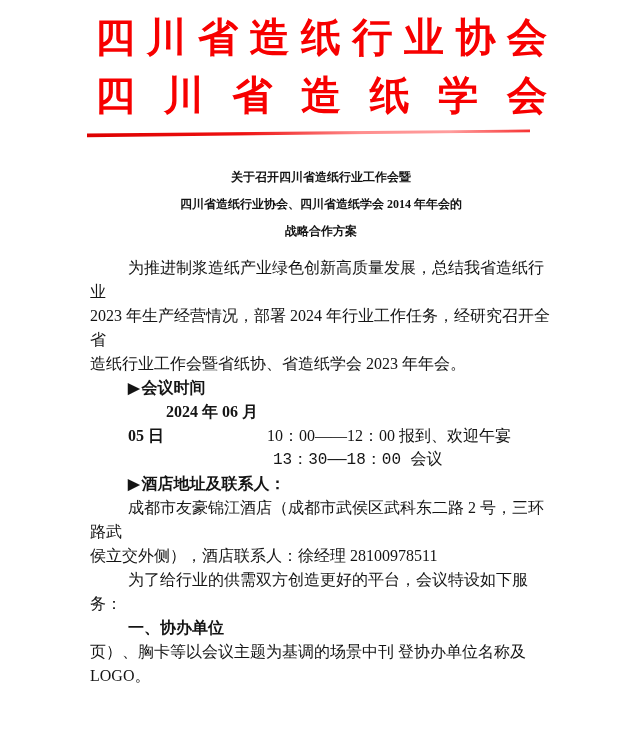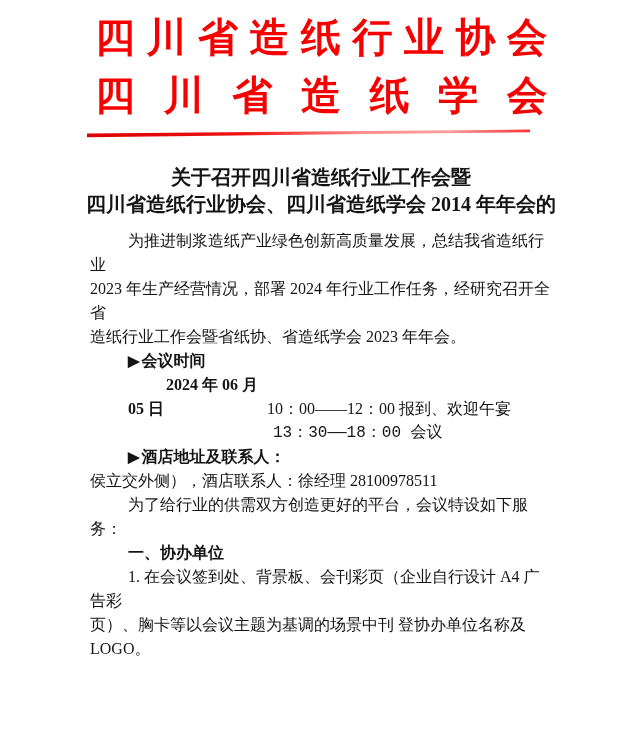--- a/index.html
+++ b/index.html
@@ -33,21 +33,21 @@
     position: absolute;
     top: 0; left: 0;
     pointer-events: none;
   }
 
   
   .doc-title {
     margin-top: 40px;
     text-align: center;
     font-weight: bold;
-    font-size: 20px;
+    font-size: 12px;
     line-height: 27px;
     font-family: "Liberation Serif", serif;
   }
 
   
   .content {
     margin: 11px 87px 0 90px;
     font-size: 16px;
     line-height: 24px;
   }
@@ -99,20 +99,21 @@
         <stop offset="0.82" stop-color="#ff9d9d"></stop>
         <stop offset="1" stop-color="#f73333"></stop>
       </linearGradient>
     </defs>
     <polygon points="87,133.4 530,129.6 530,132.2 87,137.2" fill="url(#rg)"></polygon>
   </svg>
 
   <div class="doc-title">
     <div>关于召开四川省造纸行业工作会暨</div>
     <div>四川省造纸行业协会、四川省造纸学会 2014 年年会的</div>
+    <div>战略合作方案</div>
   </div>
 
   <div class="content">
 
     <p class="ln ind">为推进制浆造纸产业绿色创新高质量发展，总结我省造纸行业</p>
     <p class="ln">2023 年生产经营情况，部署 2024 年行业工作任务，经研究召开全省</p>
     <p class="ln">造纸行业工作会暨省纸协、省造纸学会 2023 年年会。</p>
 
     <div class="ln bold-heading">
       <span class="arrow">▶</span><span>会议时间</span>
@@ -120,23 +121,23 @@
 
     <div class="ln ind">
       <span class="date">2024 年 06 月 05 日</span><span>10：00——12：00 报到、欢迎午宴</span>
     </div>
     <div class="ln slot-row">13：30——18：00 会议</div>
 
     <div class="ln bold-heading">
       <span class="arrow">▶</span><span>酒店地址及联系人：</span>
     </div>
 
+    <p class="ln ind">成都市友豪锦江酒店（成都市武侯区武科东二路 2 号，三环路武</p>
     <p class="ln">侯立交外侧），酒店联系人：徐经理 28100978511</p>
 
     <p class="ln ind">为了给行业的供需双方创造更好的平台，会议特设如下服务：</p>
 
     <div class="ln bold-heading">一、协办单位</div>
 
-    <p class="ln ind">1. 在会议签到处、背景板、会刊彩页（企业自行设计 A4 广告彩</p>
     <p class="ln">页）、胸卡等以会议主题为基调的场景中刊 登协办单位名称及 LOGO。</p>
 
   </div>
 </div>
 
 </body></html>

